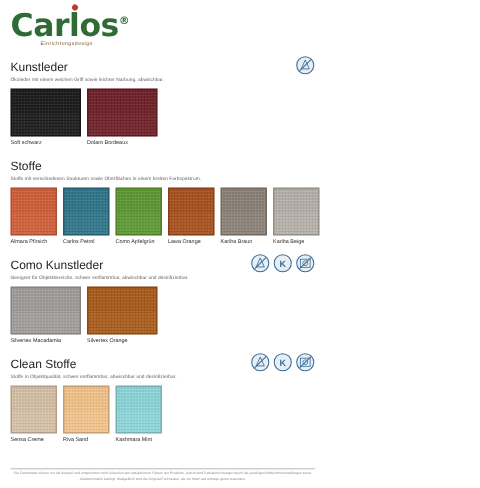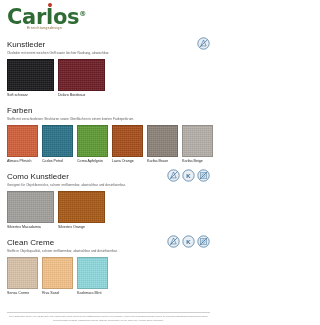--- a/index.html
+++ b/index.html
@@ -164,21 +164,21 @@
       </div>
       <div class="swatch-cell">
         <div class="swatch w-big" style="background-color: rgb(110, 31, 39);"></div>
         <div class="swatch-label">Dolaro Bordeaux</div>
       </div>
     </div>
   </div>
 
   <div class="section">
     <div class="sec-head">
-      <div class="sec-title">Farben</div>
+      <div class="sec-title">Stoffe</div>
       <div class="icon-row"></div>
     </div>
     <div class="sec-desc">Stoffe mit verschiedenen Strukturen sowie Oberflächen in einem breiten Farbspektrum.</div>
     <div class="swatch-row">
       <div class="swatch-cell">
         <div class="swatch w-small" style="background-color: rgb(210, 96, 58);"></div>
         <div class="swatch-label">Almara Pfirsich</div>
       </div>
       <div class="swatch-cell">
         <div class="swatch w-small" style="background-color: rgb(45, 116, 137);"></div>
@@ -232,21 +232,21 @@
       </div>
       <div class="swatch-cell">
         <div class="swatch w-big" style="background-color: rgb(168, 90, 24);"></div>
         <div class="swatch-label">Silvertex Orange</div>
       </div>
     </div>
   </div>
 
   <div class="section">
     <div class="sec-head">
-      <div class="sec-title">Clean Creme</div>
+      <div class="sec-title">Clean Stoffe</div>
       <div class="icon-row">
         <svg class="care-icon" viewBox="0 0 24 24">
           <circle cx="12" cy="12" r="10.5" fill="#e8eef4" stroke="#3a6f9a" stroke-width="1.3"></circle>
           <path d="M12 5.5 L17 16.5 L7 16.5 Z" fill="none" stroke="#3a6f9a" stroke-width="1.1"></path>
           <line x1="5" y1="19" x2="19" y2="5" stroke="#3a6f9a" stroke-width="1.3"></line>
         </svg>
         <svg class="care-icon" viewBox="0 0 24 24">
           <circle cx="12" cy="12" r="10.5" fill="#e8eef4" stroke="#3a6f9a" stroke-width="1.3"></circle>
           <text x="12" y="16.5" text-anchor="middle" font-family="Liberation Sans, sans-serif" font-size="11" font-weight="bold" fill="#3a6f9a">K</text>
         </svg>

